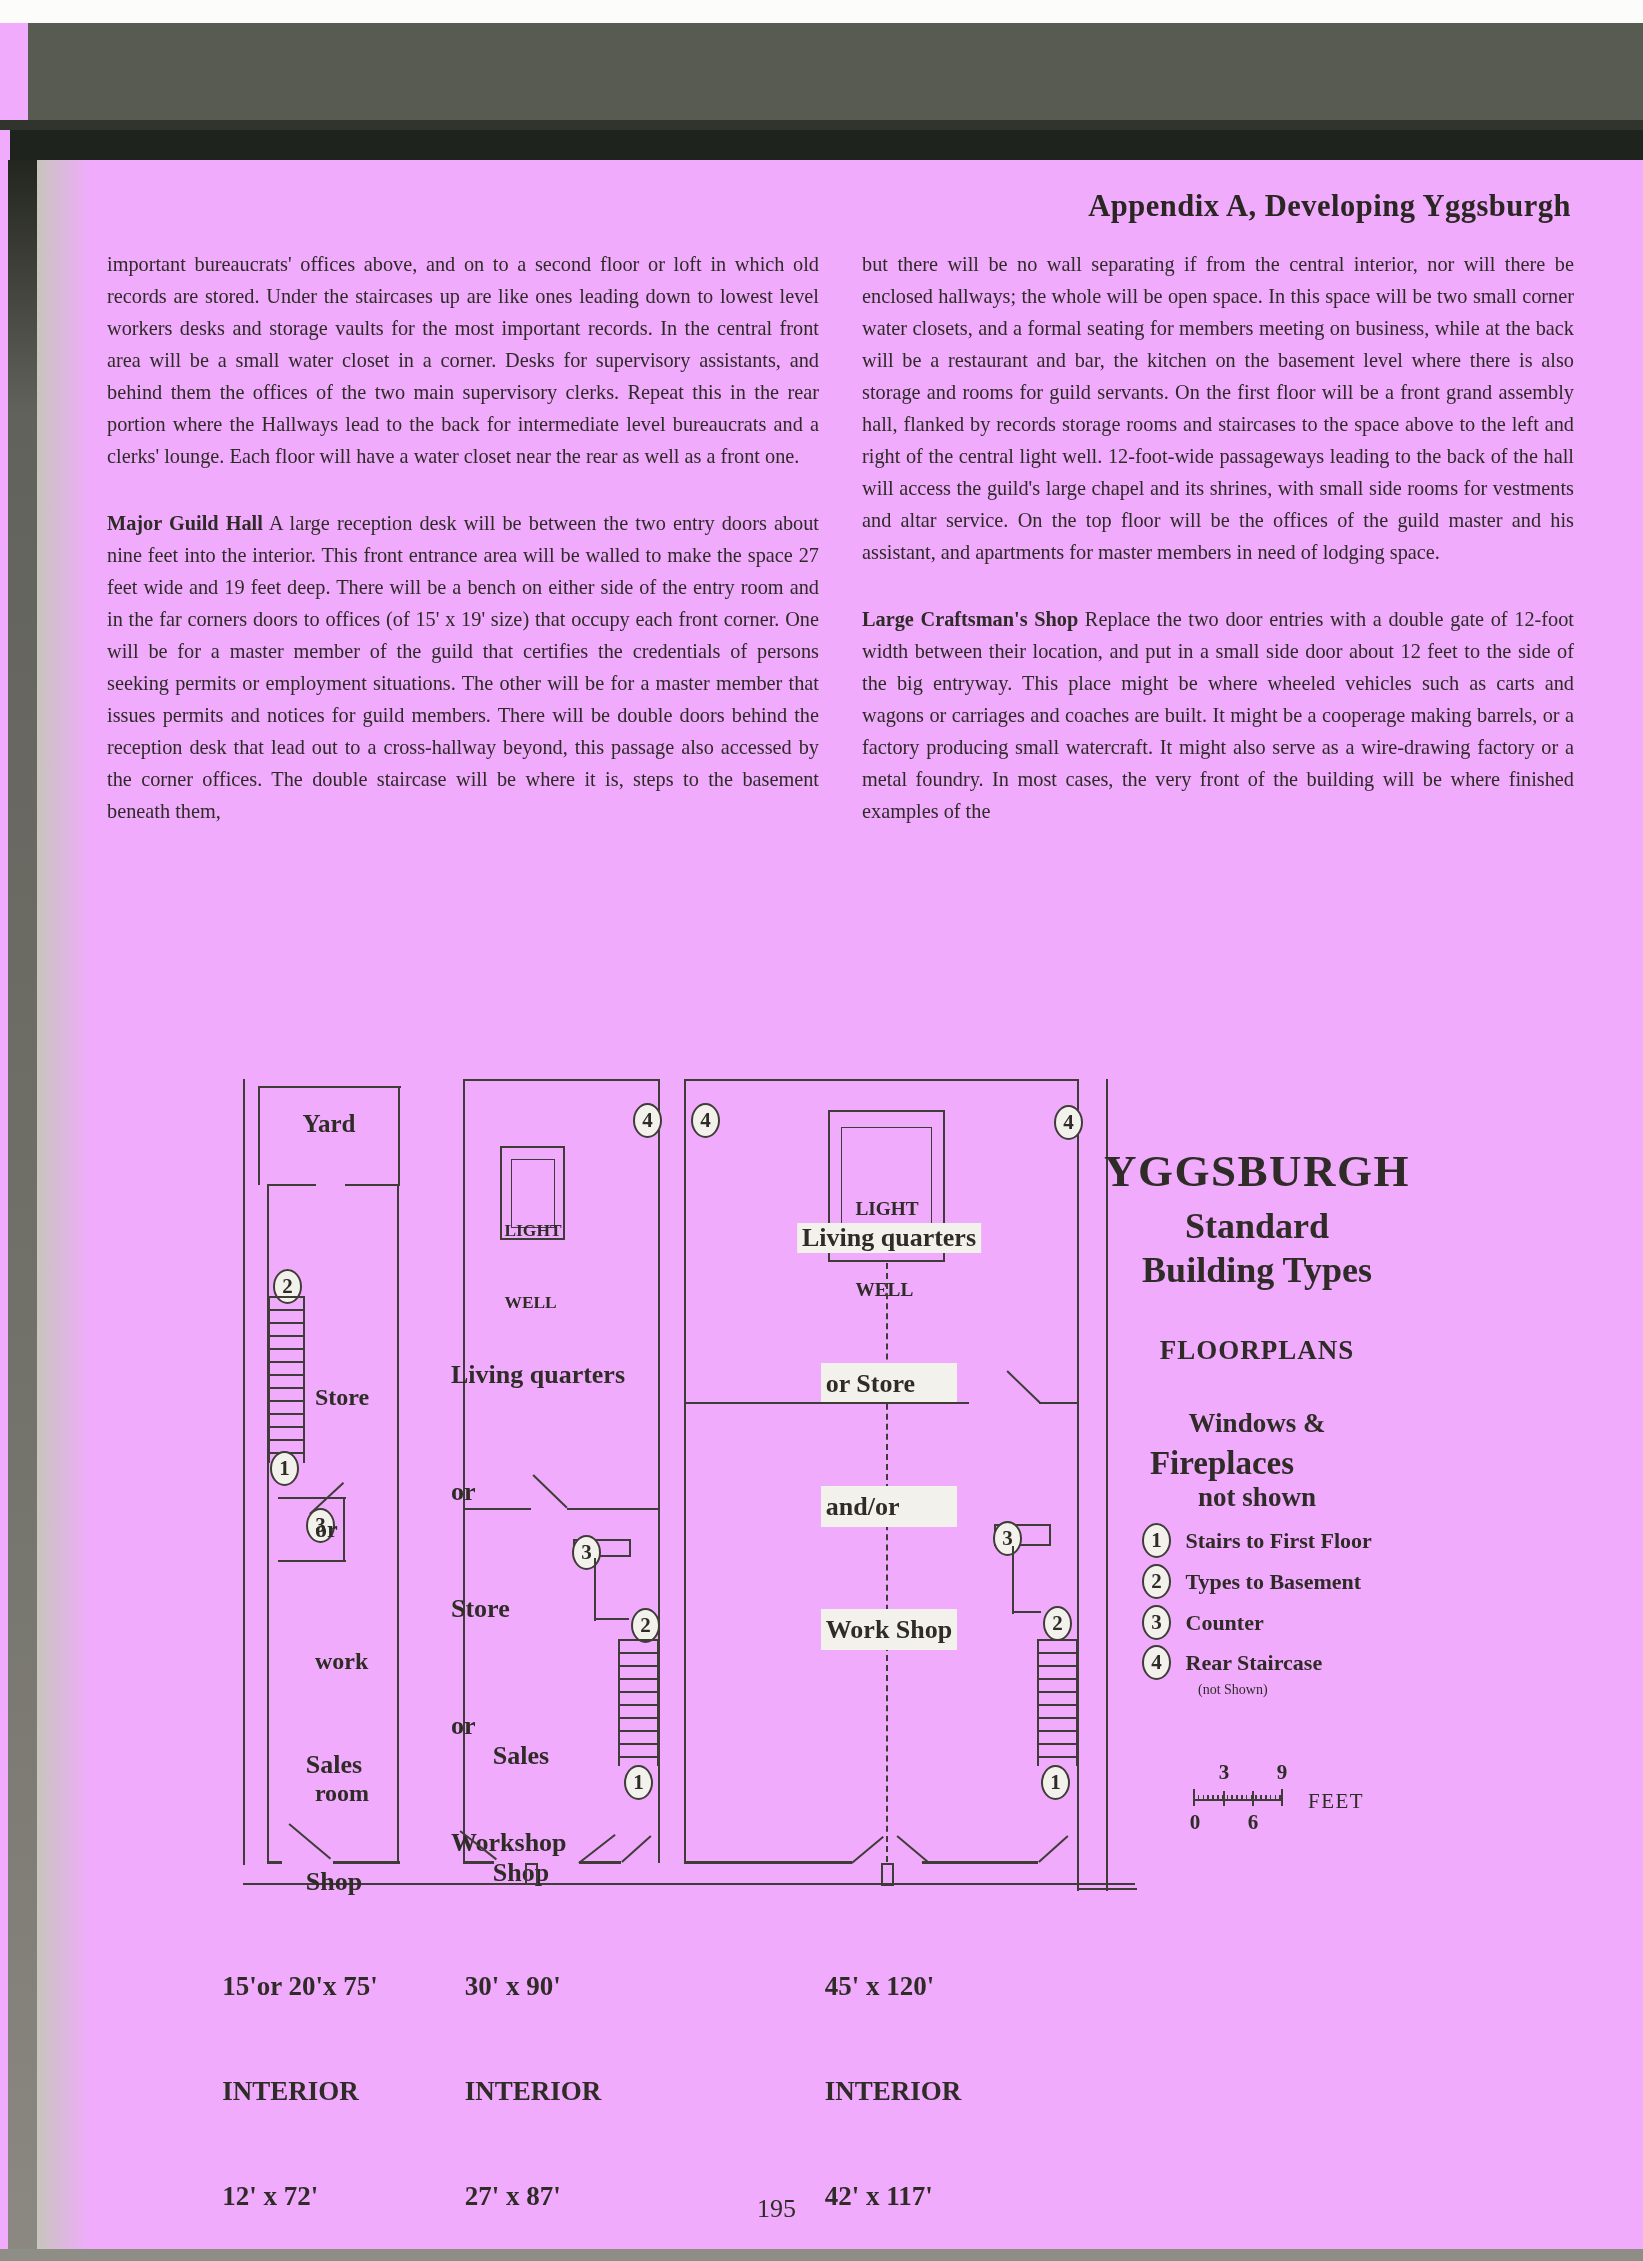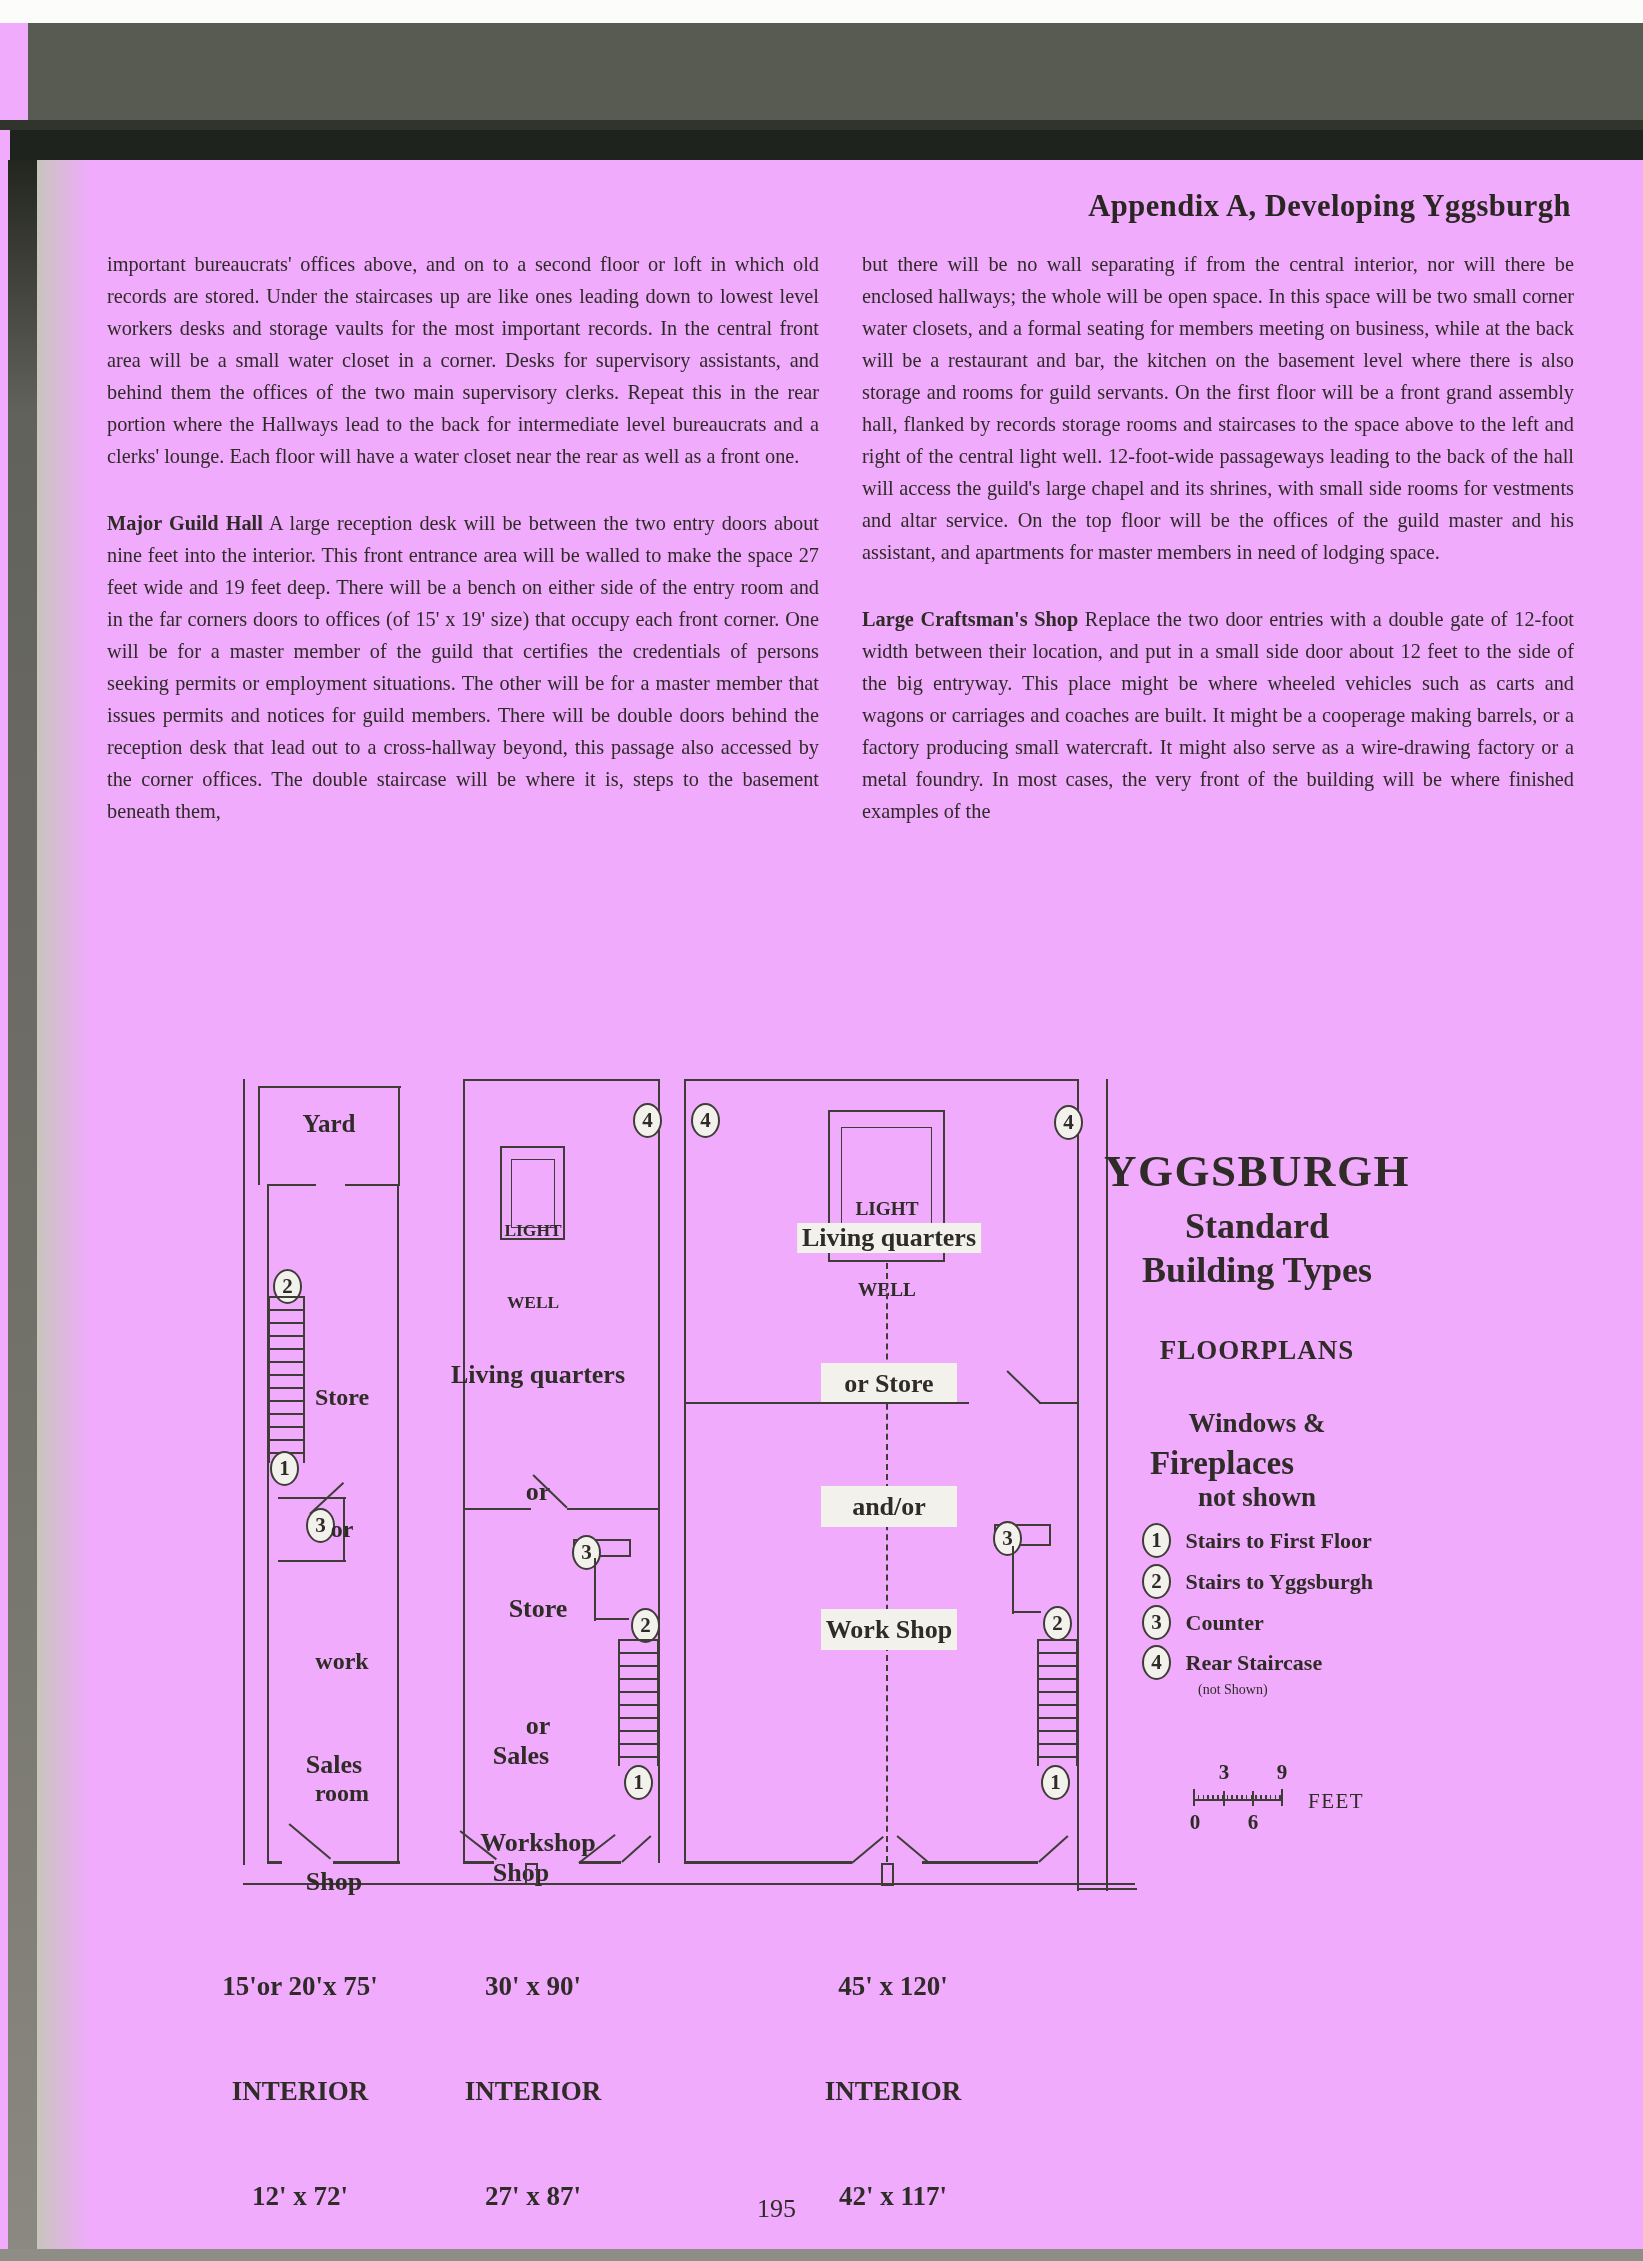--- a/index.html
+++ b/index.html
@@ -24,21 +24,21 @@
   .diagram{position:absolute;left:0;top:1064px;width:1644px;height:1198px;}
   .w{position:absolute;background:#3f3c38;}
   .ol{position:absolute;border:2.4px solid #3f3c38;box-sizing:border-box;}
   .diag{position:absolute;height:2.4px;background:#3f3c38;transform-origin:left center;}
   .dash{position:absolute;width:0;border-left:2.4px dashed #3f3c38;}
   .stairs{position:absolute;box-sizing:border-box;border-left:2.4px solid #3f3c38;border-right:2.4px solid #3f3c38;
           background:repeating-linear-gradient(180deg,#3f3c38 0 2.4px,rgba(0,0,0,0) 2.4px 13px);}
   .cnum{position:absolute;width:29px;height:35px;border:2.4px solid #3f3c38;border-radius:50%;box-sizing:border-box;
         display:flex;align-items:center;justify-content:center;font-size:21px;font-weight:bold;background:#f2f1eb;}
   .cnum.inline{position:static;flex:0 0 auto;}
-  .dlabel{position:absolute;transform:translateX(-50%);text-align:center;font-weight:bold;color:#2f2c28;white-space:pre;}
+  .dlabel{position:absolute;transform:translateX(-50%);font-weight:bold;color:#2f2c28;white-space:pre;}
   .wbg{background:#f2f1eb;padding:0 4.8px;}
   .legend-row{position:absolute;display:flex;align-items:center;gap:14.5px;font-size:22px;font-weight:bold;white-space:nowrap;}
   .dims{line-height:35px;font-size:27px;font-weight:bold;}
   .scale-num{position:absolute;transform:translateX(-50%);font-size:21px;font-weight:bold;}
   .pagenum{position:absolute;left:745px;top:2194px;width:63px;text-align:center;font-size:26px;}
 </style>
 </head>
 <body>
 
 <div class="page">
@@ -186,21 +186,21 @@
     <div class="dlabel" style="left:1257px;top:344px;font-size:27px">Windows &amp;</div>
     <div class="dlabel" style="left:1222px;top:381px;font-size:33px">Fireplaces</div>
     <div class="dlabel" style="left:1257px;top:418px;font-size:27px">not shown</div>
 
     <div class="legend-row" style="left:1142px;top:459px">
       <span class="cnum inline">1</span>
       <span>Stairs to First Floor</span>
     </div>
     <div class="legend-row" style="left:1142px;top:500px">
       <span class="cnum inline">2</span>
-      <span>Stairs to Yggsburgh</span>
+      <span>Types to Basement</span>
     </div>
     <div class="legend-row" style="left:1142px;top:541px">
       <span class="cnum inline">3</span>
       <span>Counter</span>
     </div>
     <div class="legend-row" style="left:1142px;top:581px">
       <span class="cnum inline">4</span>
       <span>Rear Staircase</span>
     </div>
     <div style="position:absolute;left:1198px;top:618px;font-size:14px;font-weight:normal">(not Shown)</div>

